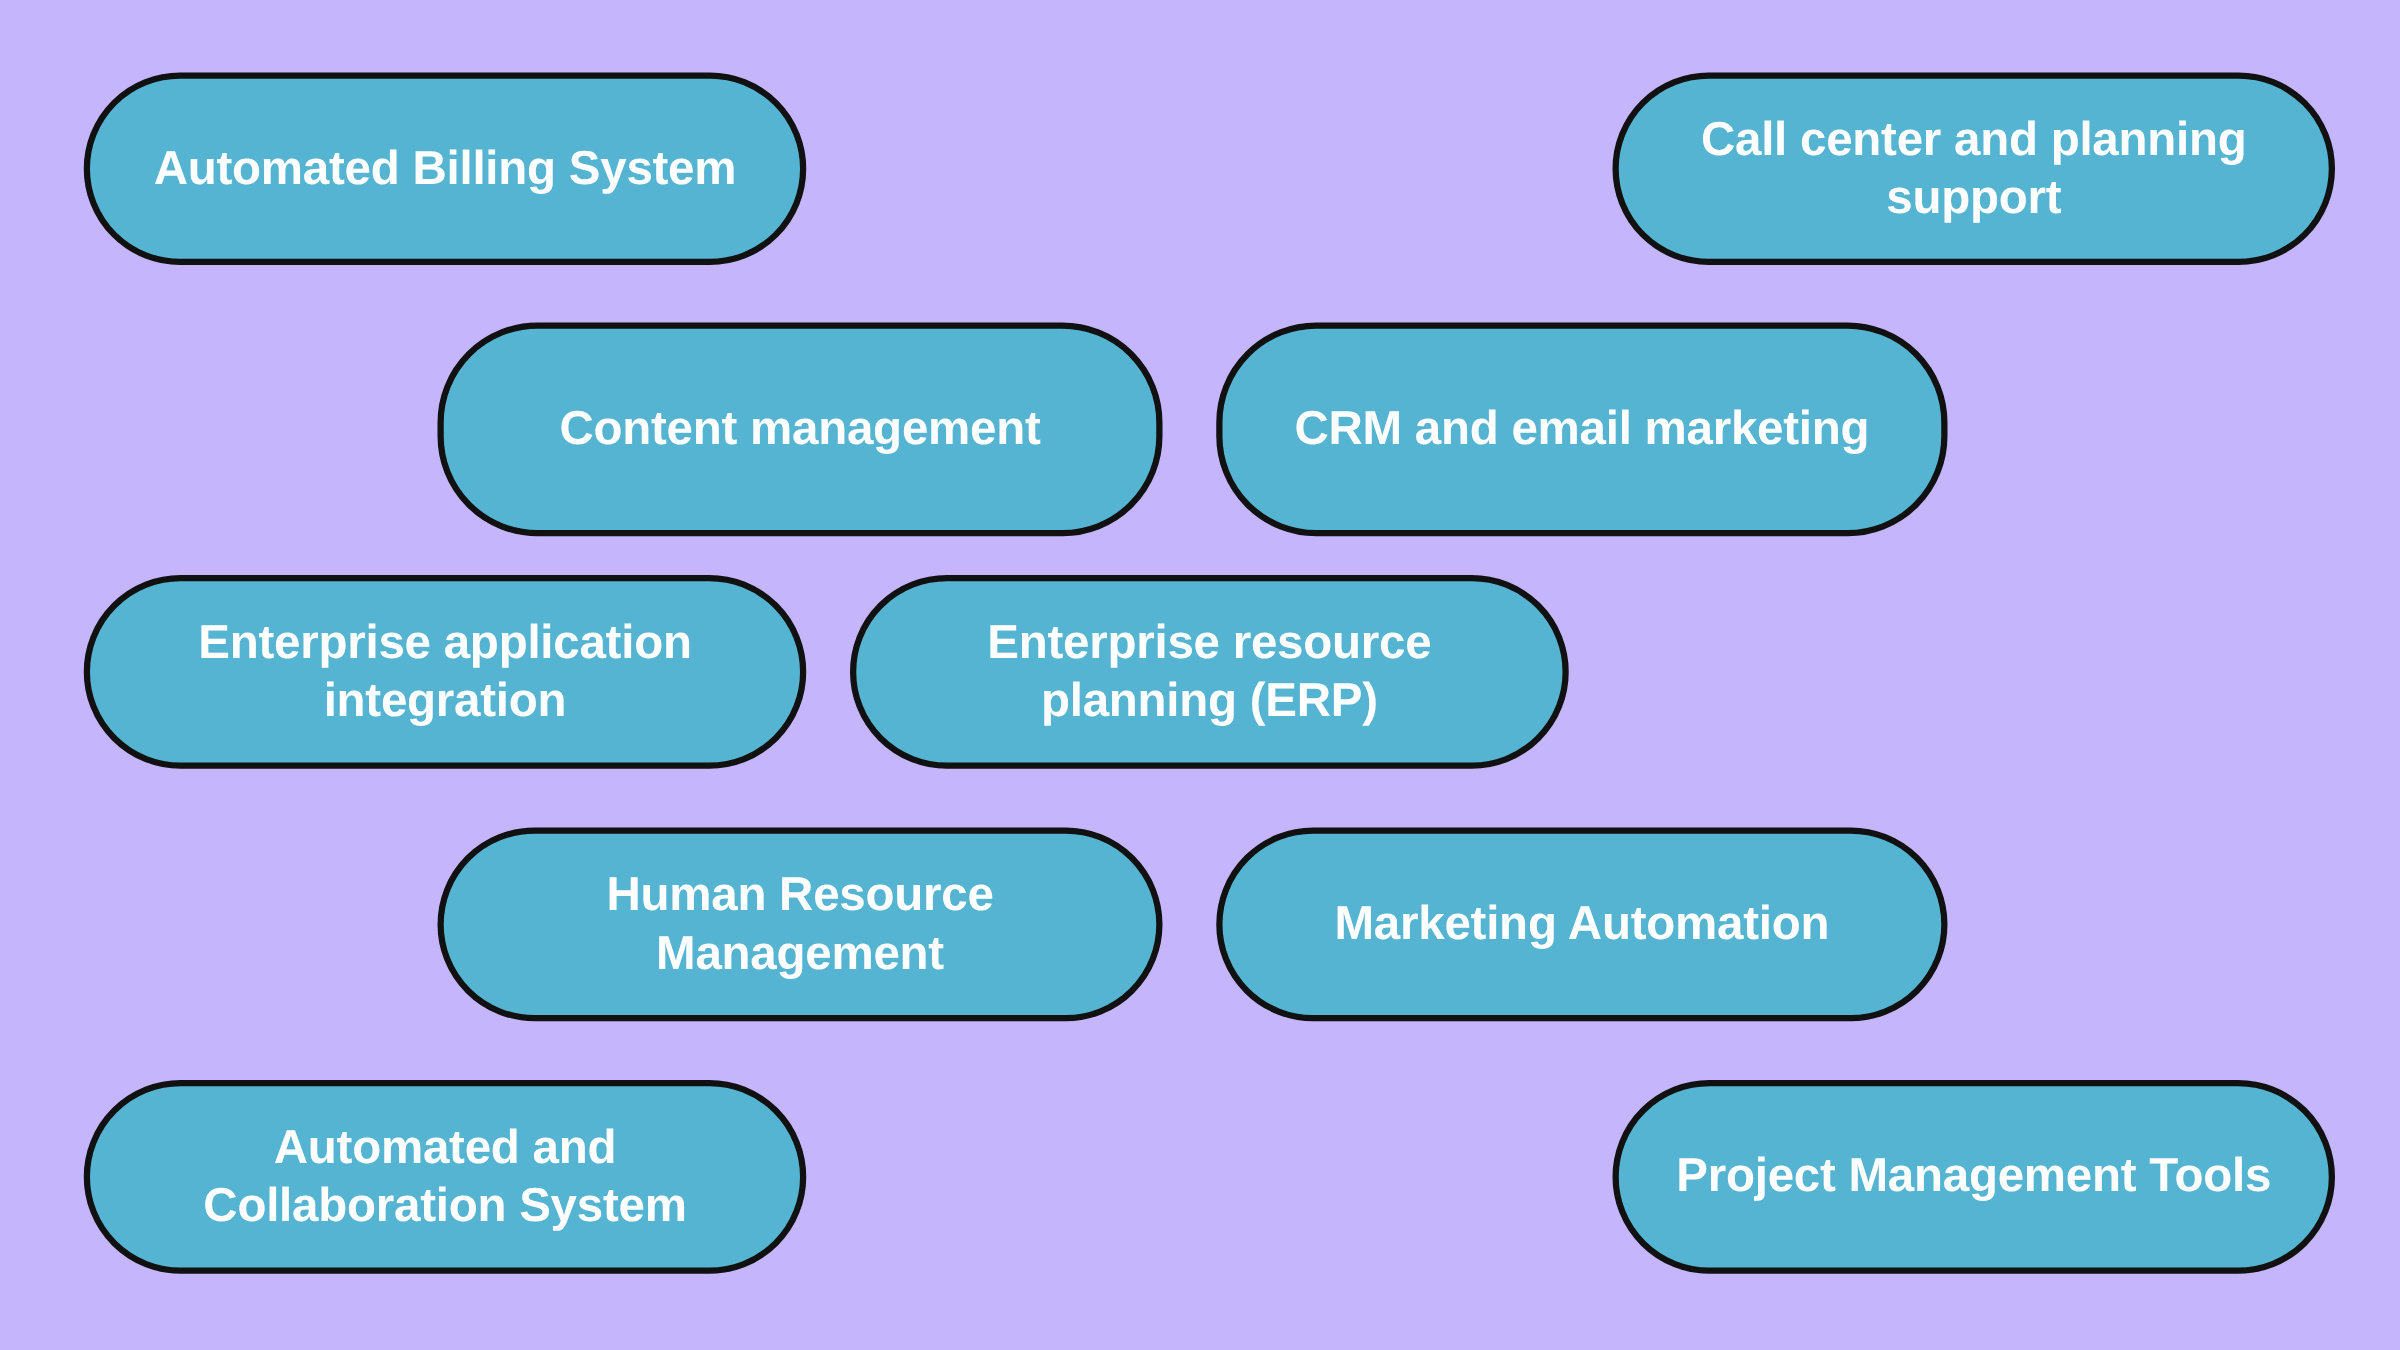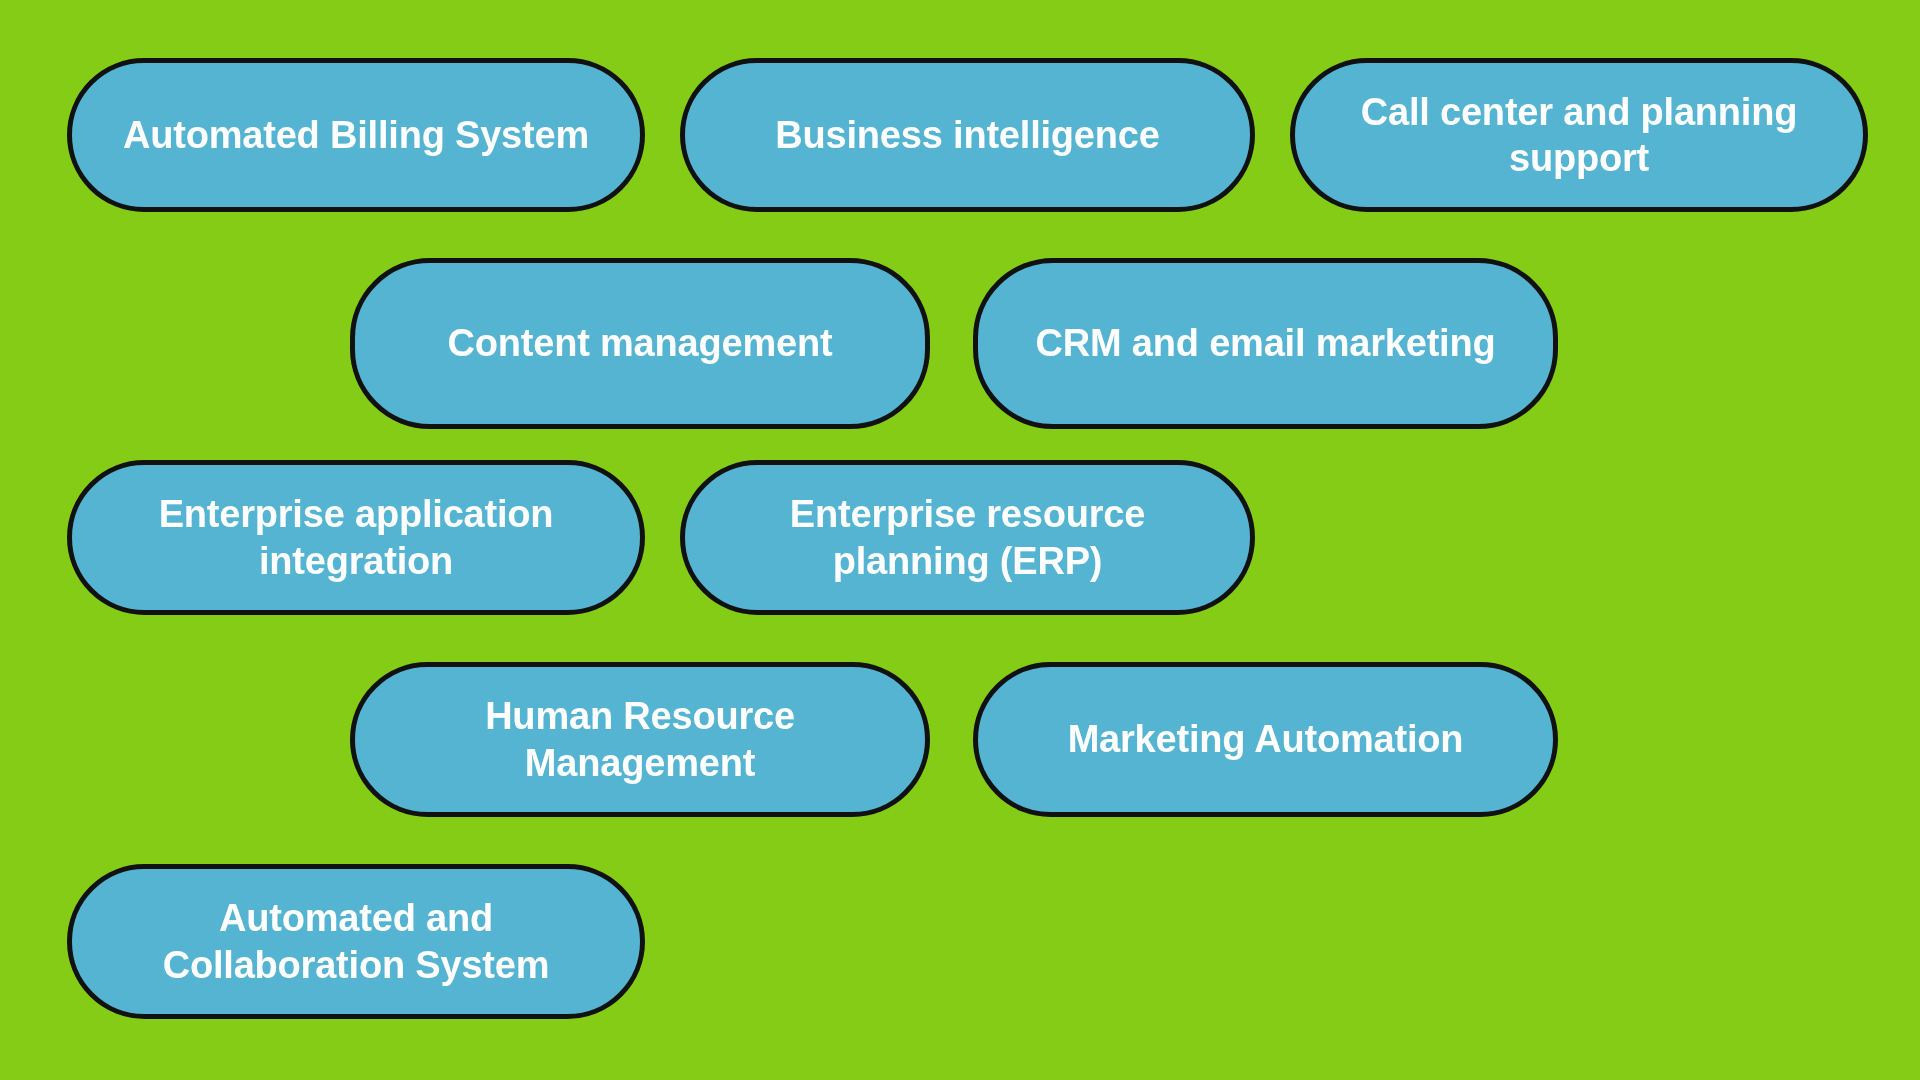--- a/index.html
+++ b/index.html
@@ -12,21 +12,21 @@
     width: 1920px;
     height: 1080px;
     overflow: hidden;
     font-family: "Liberation Sans", sans-serif;
   }
 
   #canvas {
     position: relative;
     width: 1920px;
     height: 1080px;
-    background: #84cc16;
+    background: #c4b5fd;
   }
 
   .pill {
     position: absolute;
     box-sizing: border-box;
     background: #55b4d1;
     border: 5px solid #111111;
     border-radius: 80px;
     display: flex;
     align-items: center;
@@ -69,23 +69,20 @@
   .dB { left: 973px; width: 585px; }
 </style>
 </head>
 <body>
 
 <div id="canvas">
 
   <div class="pill r1 cA">
     <span class="pill-label">Automated Billing System</span>
   </div>
-  <div class="pill r1 cB">
-    <span class="pill-label">Business intelligence</span>
-  </div>
   <div class="pill r1 cC">
     <span class="pill-label">Call center and planning
 support</span>
   </div>
 
   <div class="pill r2 dA">
     <span class="pill-label">Content management</span>
   </div>
   <div class="pill r2 dB">
     <span class="pill-label">CRM and email marketing</span>
@@ -105,14 +102,17 @@
 Management</span>
   </div>
   <div class="pill r4 dB">
     <span class="pill-label">Marketing Automation</span>
   </div>
 
   <div class="pill r5 cA">
     <span class="pill-label">Automated and
 Collaboration System</span>
   </div>
+  <div class="pill r5 cC">
+    <span class="pill-label">Project Management Tools</span>
+  </div>
 
 </div>
 
 </body></html>

